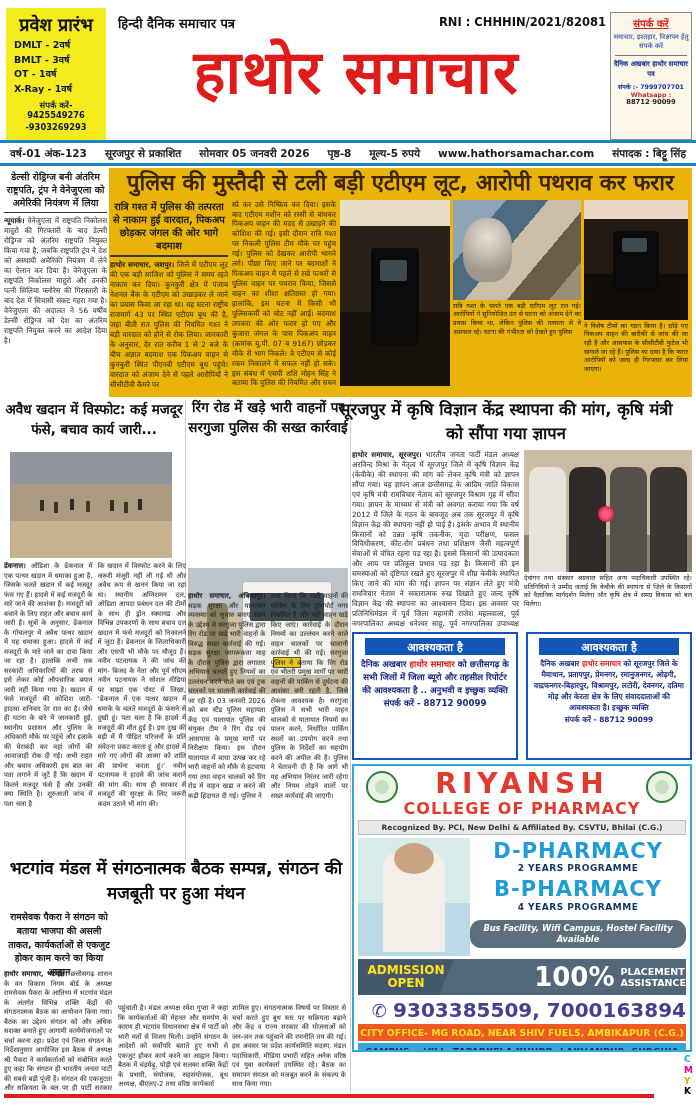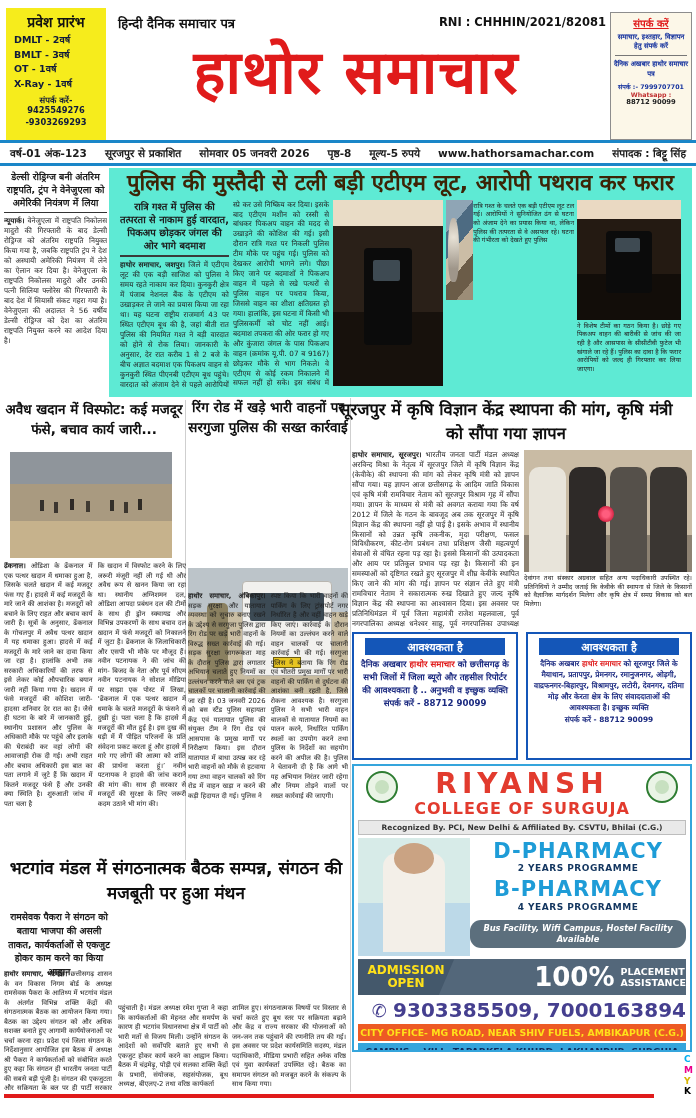--- a/index.html
+++ b/index.html
@@ -6,61 +6,61 @@
   html,body { background:#9a9a9a; }
   #page {
     position:relative; width:696px; height:1118px; margin:0 auto;
     background:#ffffff; font-family:"DejaVu Sans", sans-serif; color:#1c1c1c;
     overflow:hidden;
   }
   .abs { position:absolute; }
 
   
   #admission-box { left:6px; top:8px; width:100px; height:132px; background:#f6ec1c; padding:4px 5px 2px; text-align:center; }
-  .adm-title { font-size:14px; font-weight:bold; color:#111; margin-bottom:2px; }
+  .adm-title { font-size:18px; font-weight:bold; color:#111; margin-bottom:2px; }
   .adm-course { font-size:9.5px; font-weight:bold; text-align:left; padding-left:3px; line-height:1.55; color:#101a3c; }
   .adm-contact { font-size:8.3px; font-weight:bold; margin-top:2px; color:#101a3c; }
 
   #tagline { left:118px; top:14px; font-size:13px; font-weight:bold; color:#111; }
   #paper-title { left:106px; top:20px; width:500px; text-align:center; font-size:60px; font-weight:bold; color:#e01b1b; line-height:1.75; letter-spacing:1px; white-space:nowrap; }
   #rni { left:420px; top:15px; width:186px; text-align:right; font-size:11.5px; font-weight:bold; color:#111; }
 
   #contact-box { left:610px; top:12px; width:82px; height:128px; border:1px solid #8d8d8d; background:#fcf7e8; text-align:center; padding:3px 2px; }
   .cb-heading { color:#e01b1b; font-weight:bold; font-size:10px; text-decoration:underline; }
-  .cb-line1 { color:#16339e; font-weight:bold; font-size:6.8px; margin-top:3px; line-height:1.35;text-align:center; }
+  .cb-line1 { color:#16339e; font-weight:normal; font-size:6.8px; margin-top:3px; line-height:1.35;text-align:center; }
   .cb-div { border:none; border-top:1px solid #777; margin:4px 2px; }
   .cb-line2 { color:#16339e; font-weight:bold; font-size:6.8px; line-height:1.35; }
   .cb-phone { font-size:6.3px; color:#16339e; font-weight:bold; margin-top:3px; }
   .cb-wa-label { font-size:6.3px; color:#c03131; font-weight:bold; }
   .cb-wa { font-size:6.8px; color:#222; font-weight:bold; }
 
   #dateline { left:0; top:140px; width:696px; height:26px; border-top:3px solid #1a86c8; border-bottom:3px solid #1a86c8;
     display:flex; align-items:center; justify-content:space-between; padding:0 10px; font-size:10.5px; font-weight:bold; background:#fff; }
 
   
   #world { left:4px; top:170px; width:103px; height:226px; overflow:hidden; }
   .world-headline { font-size:9.4px; font-weight:bold; text-align:center; line-height:1.4; border-bottom:1.5px solid #333; padding-bottom:3px; margin-bottom:3px; }
   .small-body { font-size:7.2px; line-height:1.38; text-align:justify; color:#1d1d1d; }
   .lead { font-weight:bold; }
 
   
-  #atm-story { left:109px; top:168px; width:583px; height:229px; background:#5eead4; padding:1px 11px 2px; overflow:hidden; }
+  #atm-story { left:109px; top:168px; width:583px; height:229px; background:#eab308; padding:1px 1px 2px; overflow:hidden; }
   .atm-headline { font-size:22px; font-weight:bold; color:#3c2406; text-align:center; line-height:1.3; white-space:nowrap; }
   .atm-content { display:flex; gap:4px; margin-top:2px; height:188px; }
   .atm-textcol1 { width:118px; overflow:hidden; }
   .atm-subhead { font-size:9.8px; font-weight:bold; text-align:center; line-height:1.35; border-bottom:2px solid #3a3a3a; padding-bottom:3px; margin-bottom:3px; }
   .atm-textcol2 { width:104px; overflow:hidden; }
   .atm-photos { flex:1; display:flex; gap:3px; }
   .photo { position:relative; overflow:hidden; }
   .caption { font-size:6.4px; line-height:1.35; text-align:justify; color:#222; margin-top:2px; }
 
   .atm-photo-a { width:110px; height:186px; background:linear-gradient(#e9dcc6 0 14%, #2a2018 14% 60%, #17110c 60%); }
   .atm-shape { position:absolute; left:28%; top:26%; width:44%; height:52%; background:#0b0b0b; border-radius:4px; }
   .atm-screen { position:absolute; left:20%; top:12%; width:55%; height:22%; background:#3e4a52; border-radius:2px; }
-  .col-b { width:128px; display:flex; flex-direction:row; }
+  .col-b { width:128px; display:flex; flex-direction:column; }
   .cctv-photo { width:100%; height:100px; background:linear-gradient(130deg,#8fa5b5 0 25%,#4d6b82 25% 45%,#cbbda6 45% 65%,#6b5c48 65% 85%,#9c8d77 85%); }
   .cctv-blob { position:absolute; left:8%; top:18%; width:38%; height:64%; background:radial-gradient(circle at 50% 30%, #e8e2d6, #9f968a 70%); border-radius:45% 45% 40% 40%; }
   .col-c { width:104px; display:flex; flex-direction:column; }
   .atm-photo-b { width:100%; height:120px; background:linear-gradient(#ead9c2 0 16%, #241a12 16% 62%, #120d09 62%); }
 
   
   .sec-headline { font-weight:bold; text-align:center; color:#0e0e0e; }
   #mine-headline { left:4px; top:400px; width:180px; font-size:13.5px; line-height:1.45; }
   #mine-photo { left:10px; top:452px; width:162px; height:106px; background:linear-gradient(#8f959b 0 30%, #a99a80 30% 65%, #c6b28c 65%); }
   .mine-figures { position:absolute; left:30px; top:48px; width:4px; height:11px; background:#33302c;
@@ -267,21 +267,21 @@
       <div class="needed-head">आवश्यकता है</div>
       <div class="needed-text t2"><span>दैनिक अखबार </span><span class="brand-red">हाथोर समाचार</span><span> को सूरजपुर जिले के मैयाथान, प्रतापपुर, प्रेमनगर, रमानुजनगर, ओड़गी, वाद्रफनगर-बिहारपुर, विश्रामपुर, लटोरी, देवनगर, दतिमा मोड़ और केरता क्षेत्र के लिए संवाददाताओं की आवश्यकता है। इच्छुक व्यक्ति</span><br><span>संपर्क करें -  88712 90099</span></div>
     </div>
   </div>
 
   <div class="abs" id="riyansh">
     <div class="ry-header">
       <div class="ry-logo l"></div>
       <div class="ry-logo r"></div>
       <div class="ry-name">RIYANSH</div>
-      <div class="ry-sub">COLLEGE OF SURGUJA</div>
+      <div class="ry-sub">COLLEGE OF PHARMACY</div>
     </div>
     <div class="ry-recog">Recognized By. PCI, New Delhi &amp; Affiliated By. CSVTU, Bhilai (C.G.)</div>
     <div class="ry-mid">
       <div class="photo ry-photo">
         <div class="girl"></div>
         <div class="girl-head"></div>
       </div>
       <div class="ry-programs">
         <div class="ry-prog-name">D-PHARMACY</div>
         <div class="ry-prog-dur">2 YEARS PROGRAMME</div>

